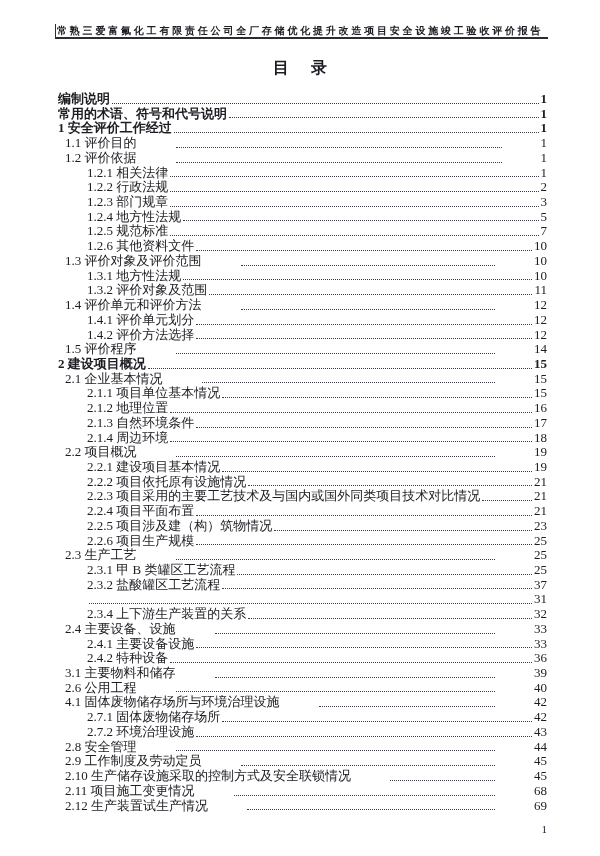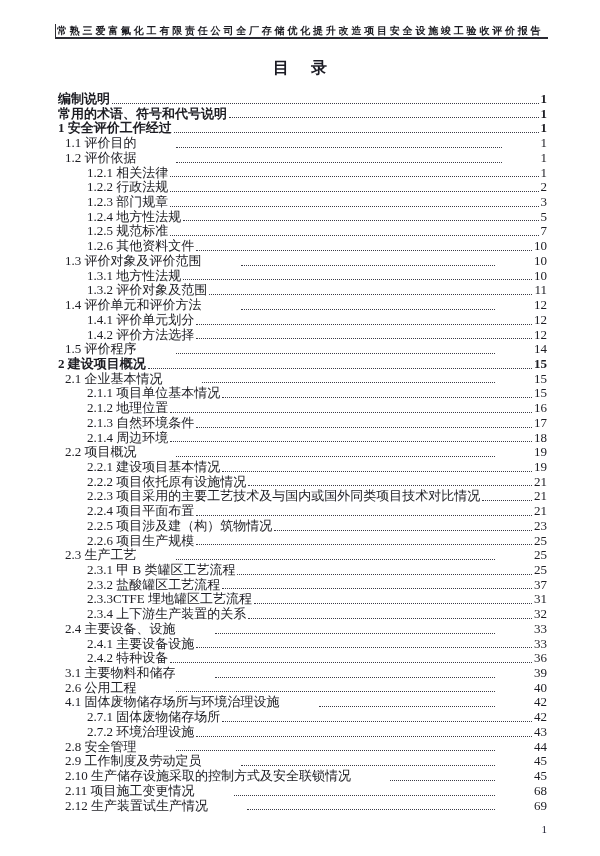--- a/index.html
+++ b/index.html
@@ -260,21 +260,20 @@
     <span class="toc-text">2.3.1 甲 B 类罐区工艺流程</span>
     <span class="leader"></span>
     <span class="toc-page">25</span>
   </div>
       <div class="toc-row lv2">
     <span class="toc-text">2.3.2 盐酸罐区工艺流程</span>
     <span class="leader"></span>
     <span class="toc-page">37</span>
   </div>
       <div class="toc-row lv2">
-    <span class="toc-text">2.3.3CTFE 埋地罐区工艺流程</span>
     <span class="leader"></span>
     <span class="toc-page">31</span>
   </div>
       <div class="toc-row lv2">
     <span class="toc-text">2.3.4 上下游生产装置的关系</span>
     <span class="leader"></span>
     <span class="toc-page">32</span>
   </div>
       <div class="toc-row lv1">
     <span class="toc-text">2.4 主要设备、设施</span>

